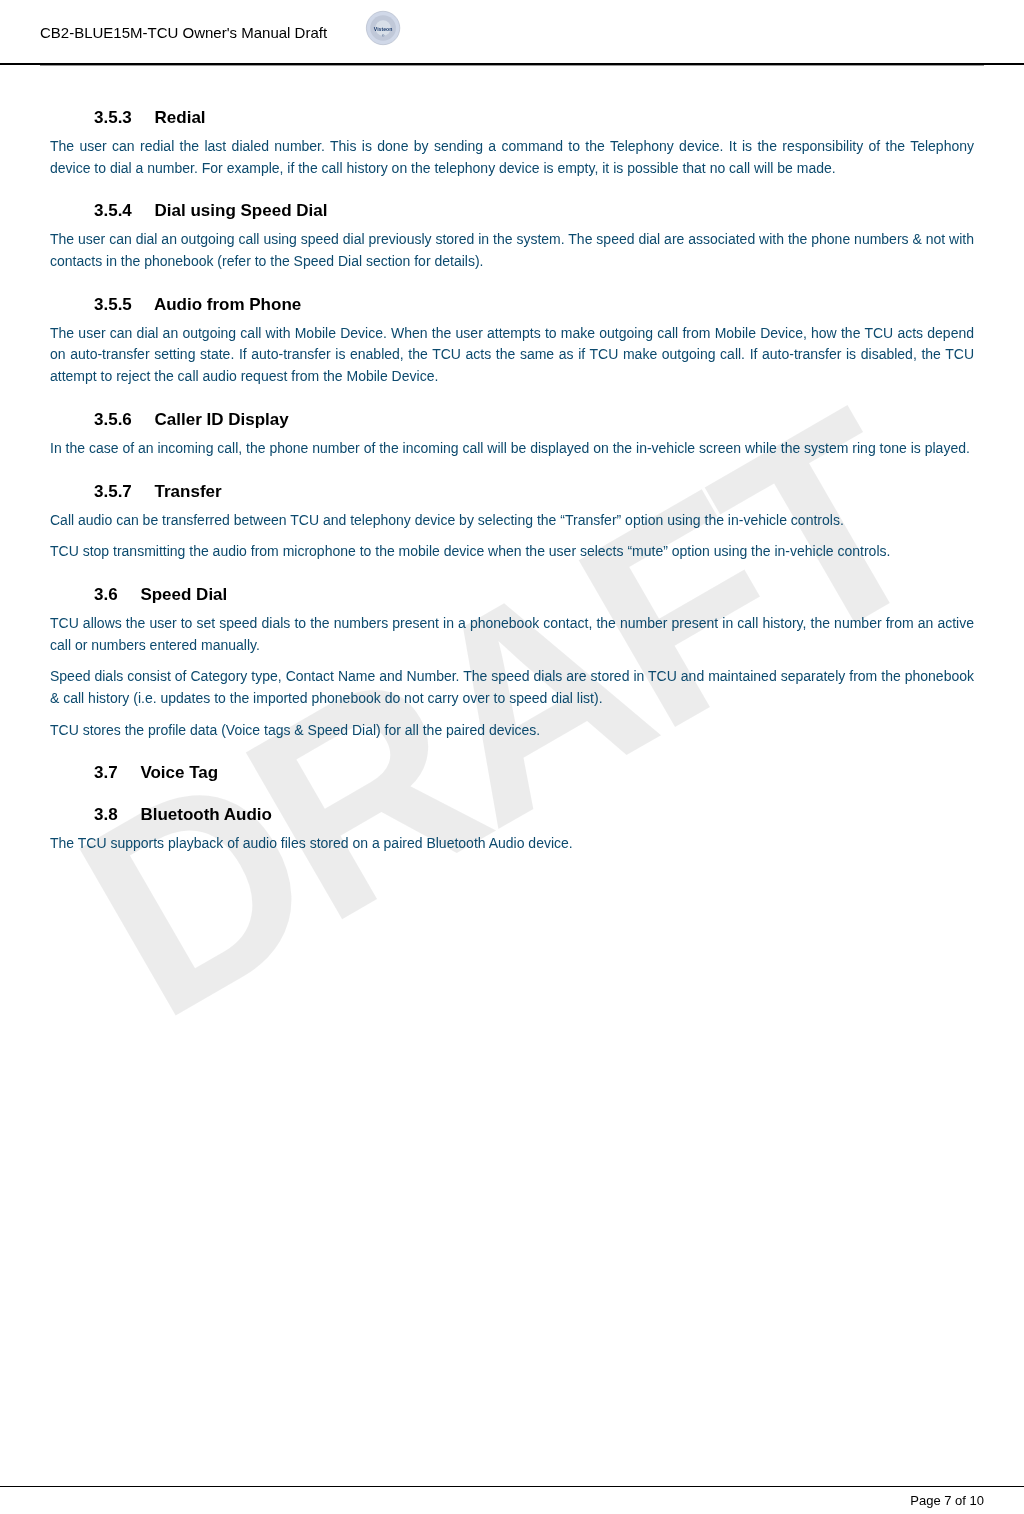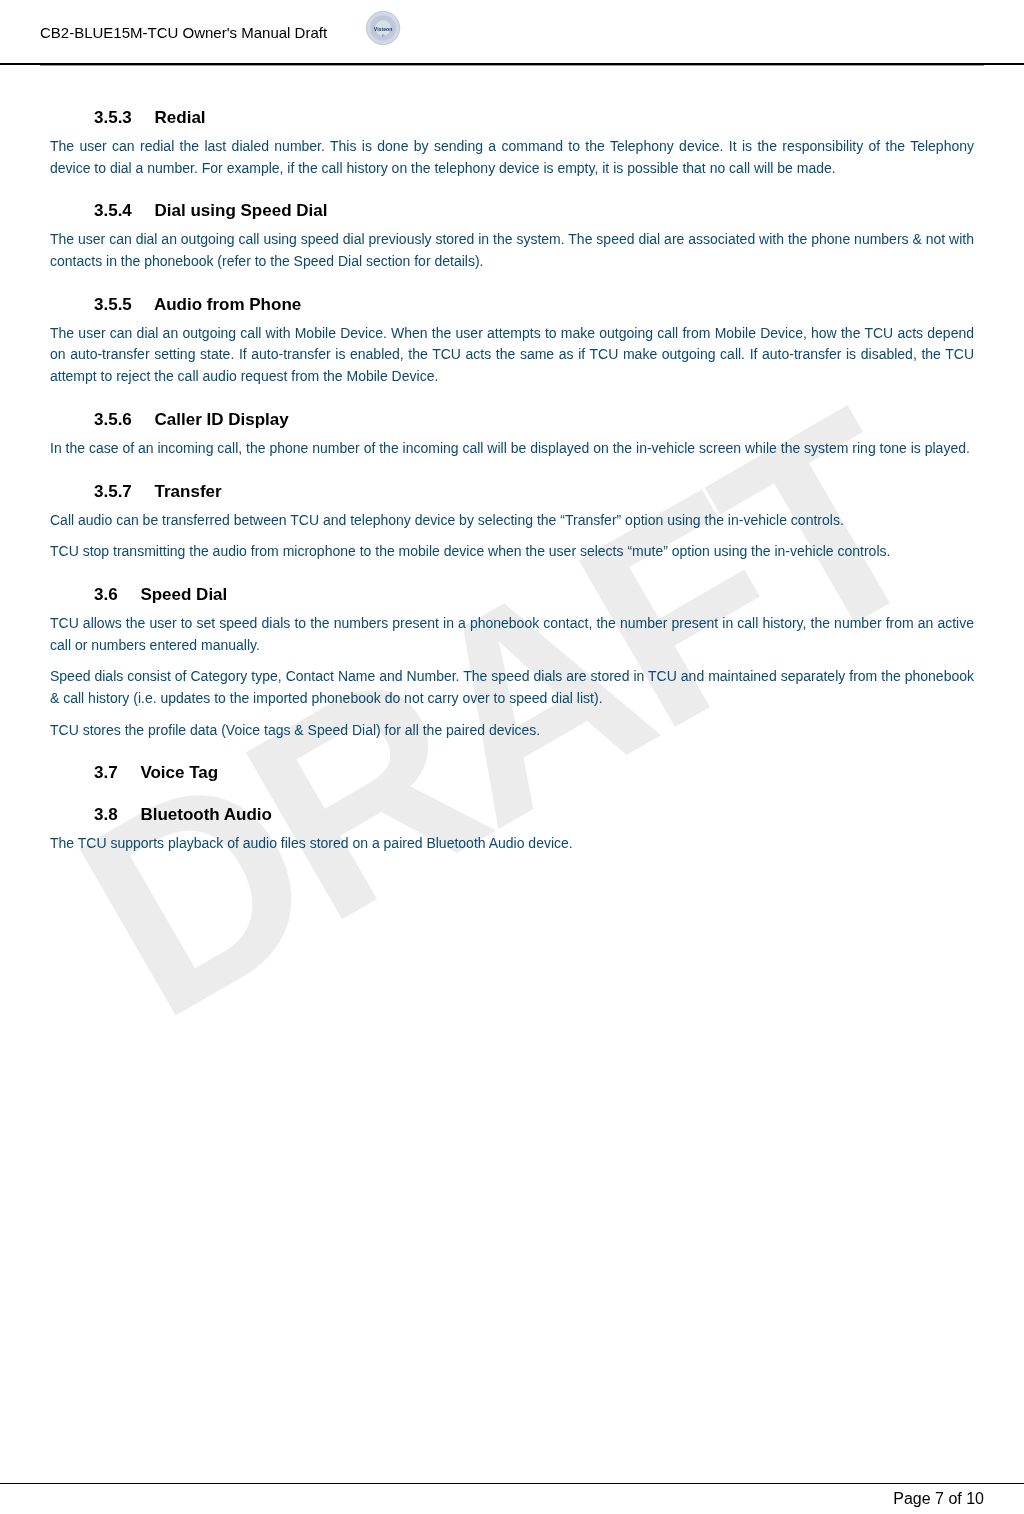--- a/index.html
+++ b/index.html
@@ -118,21 +118,21 @@
       left: 0;
       right: 0;
       border-top: 1px solid #000000;
       padding: 6px 40px;
       display: flex;
       justify-content: flex-end;
       background: #ffffff;
     }
 
     .footer-text {
-      font-size: 16px;
+      font-size: 13px;
       color: #000000;
     }
   </style>
 </head>
 <body>
 
 <div class="page-container">
 
   <div class="header">
     <span class="header-title">CB2-BLUE15M-TCU Owner's Manual Draft</span>

